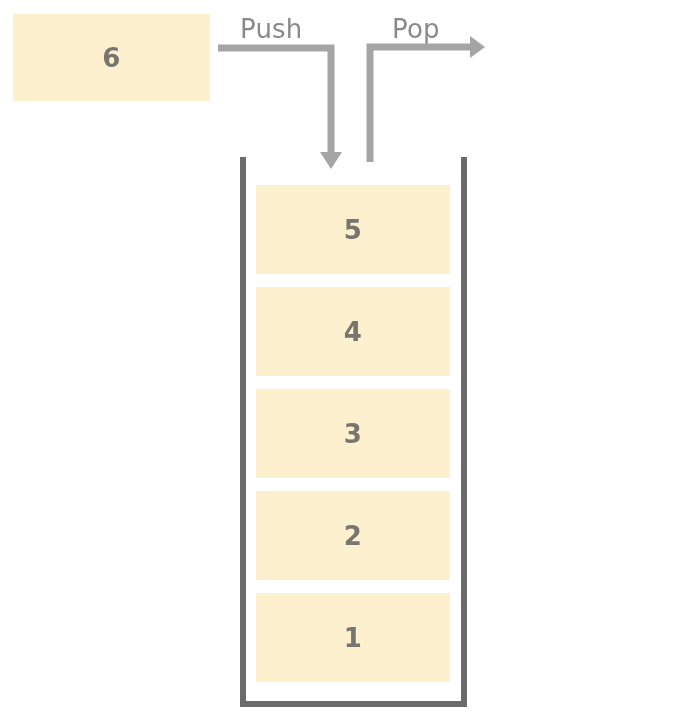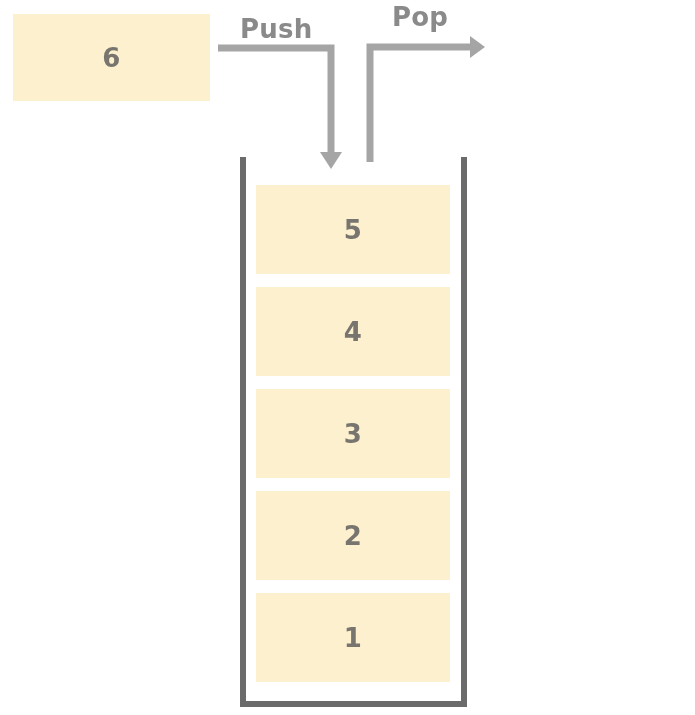--- a/index.html
+++ b/index.html
@@ -45,27 +45,27 @@
     top: 14px;
     width: 197px;
     height: 87px;
   }
 
   
   .arrow-label {
     position: absolute;
     color: #8a8a8a;
     font-size: 26px;
-    font-weight: bold;
+    font-weight: normal;
     line-height: 1;
     white-space: nowrap;
     letter-spacing: 0.2px;
   }
   #push-label { left: 240px; top: 16px; }
-  #pop-label  { left: 392px; top: 4px; }
+  #pop-label  { left: 392px; top: 16px; }
 
   
   #arrows-layer {
     position: absolute;
     left: 0;
     top: 0;
     width: 695px;
     height: 715px;
     pointer-events: none;
   }

